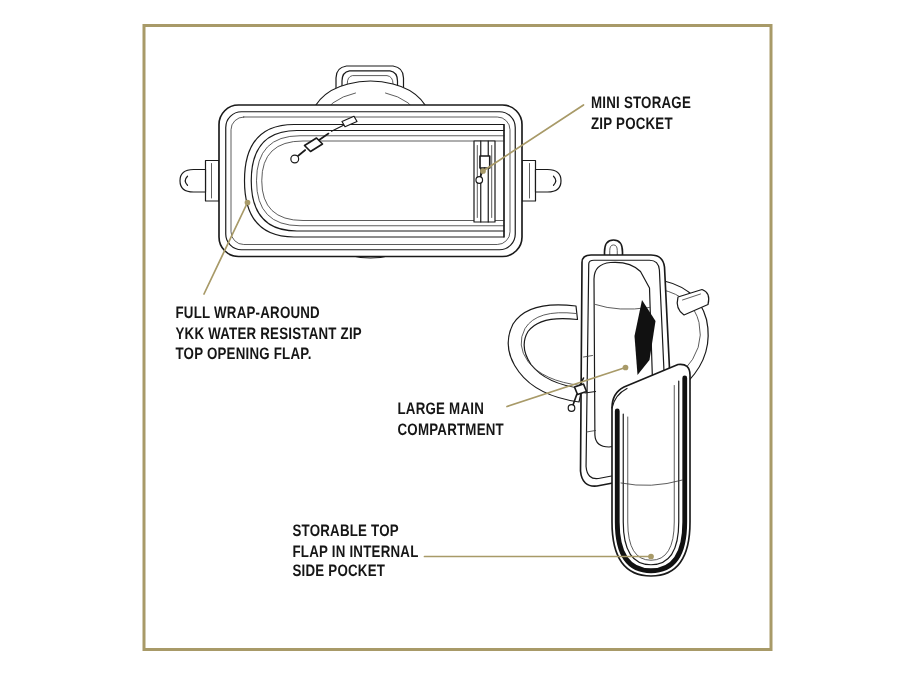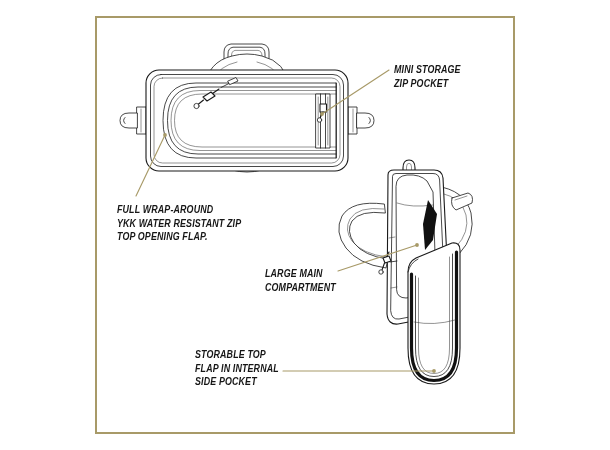--- a/index.html
+++ b/index.html
@@ -3,21 +3,21 @@
 <meta charset="utf-8">
 <style>
   html,body{margin:0;padding:0;}
   body{
     width:610px;height:450px;
     background:#ffffff;
     font-family:"Liberation Sans", sans-serif;
     overflow:hidden;
     position:relative;
   }
-  #stage{position:absolute;inset:0;width:610px;height:450px;font-style:italic;}
+  #stage{position:absolute;inset:0;width:610px;height:450px;}
   #frame{
     position:absolute;
     left:95px;top:16px;
     width:420px;height:418px;
     border:2px solid #a89a68;
     box-sizing:border-box;
     background:#ffffff;
   }
   #frame::after{
     content:"";position:absolute;inset:2px;

